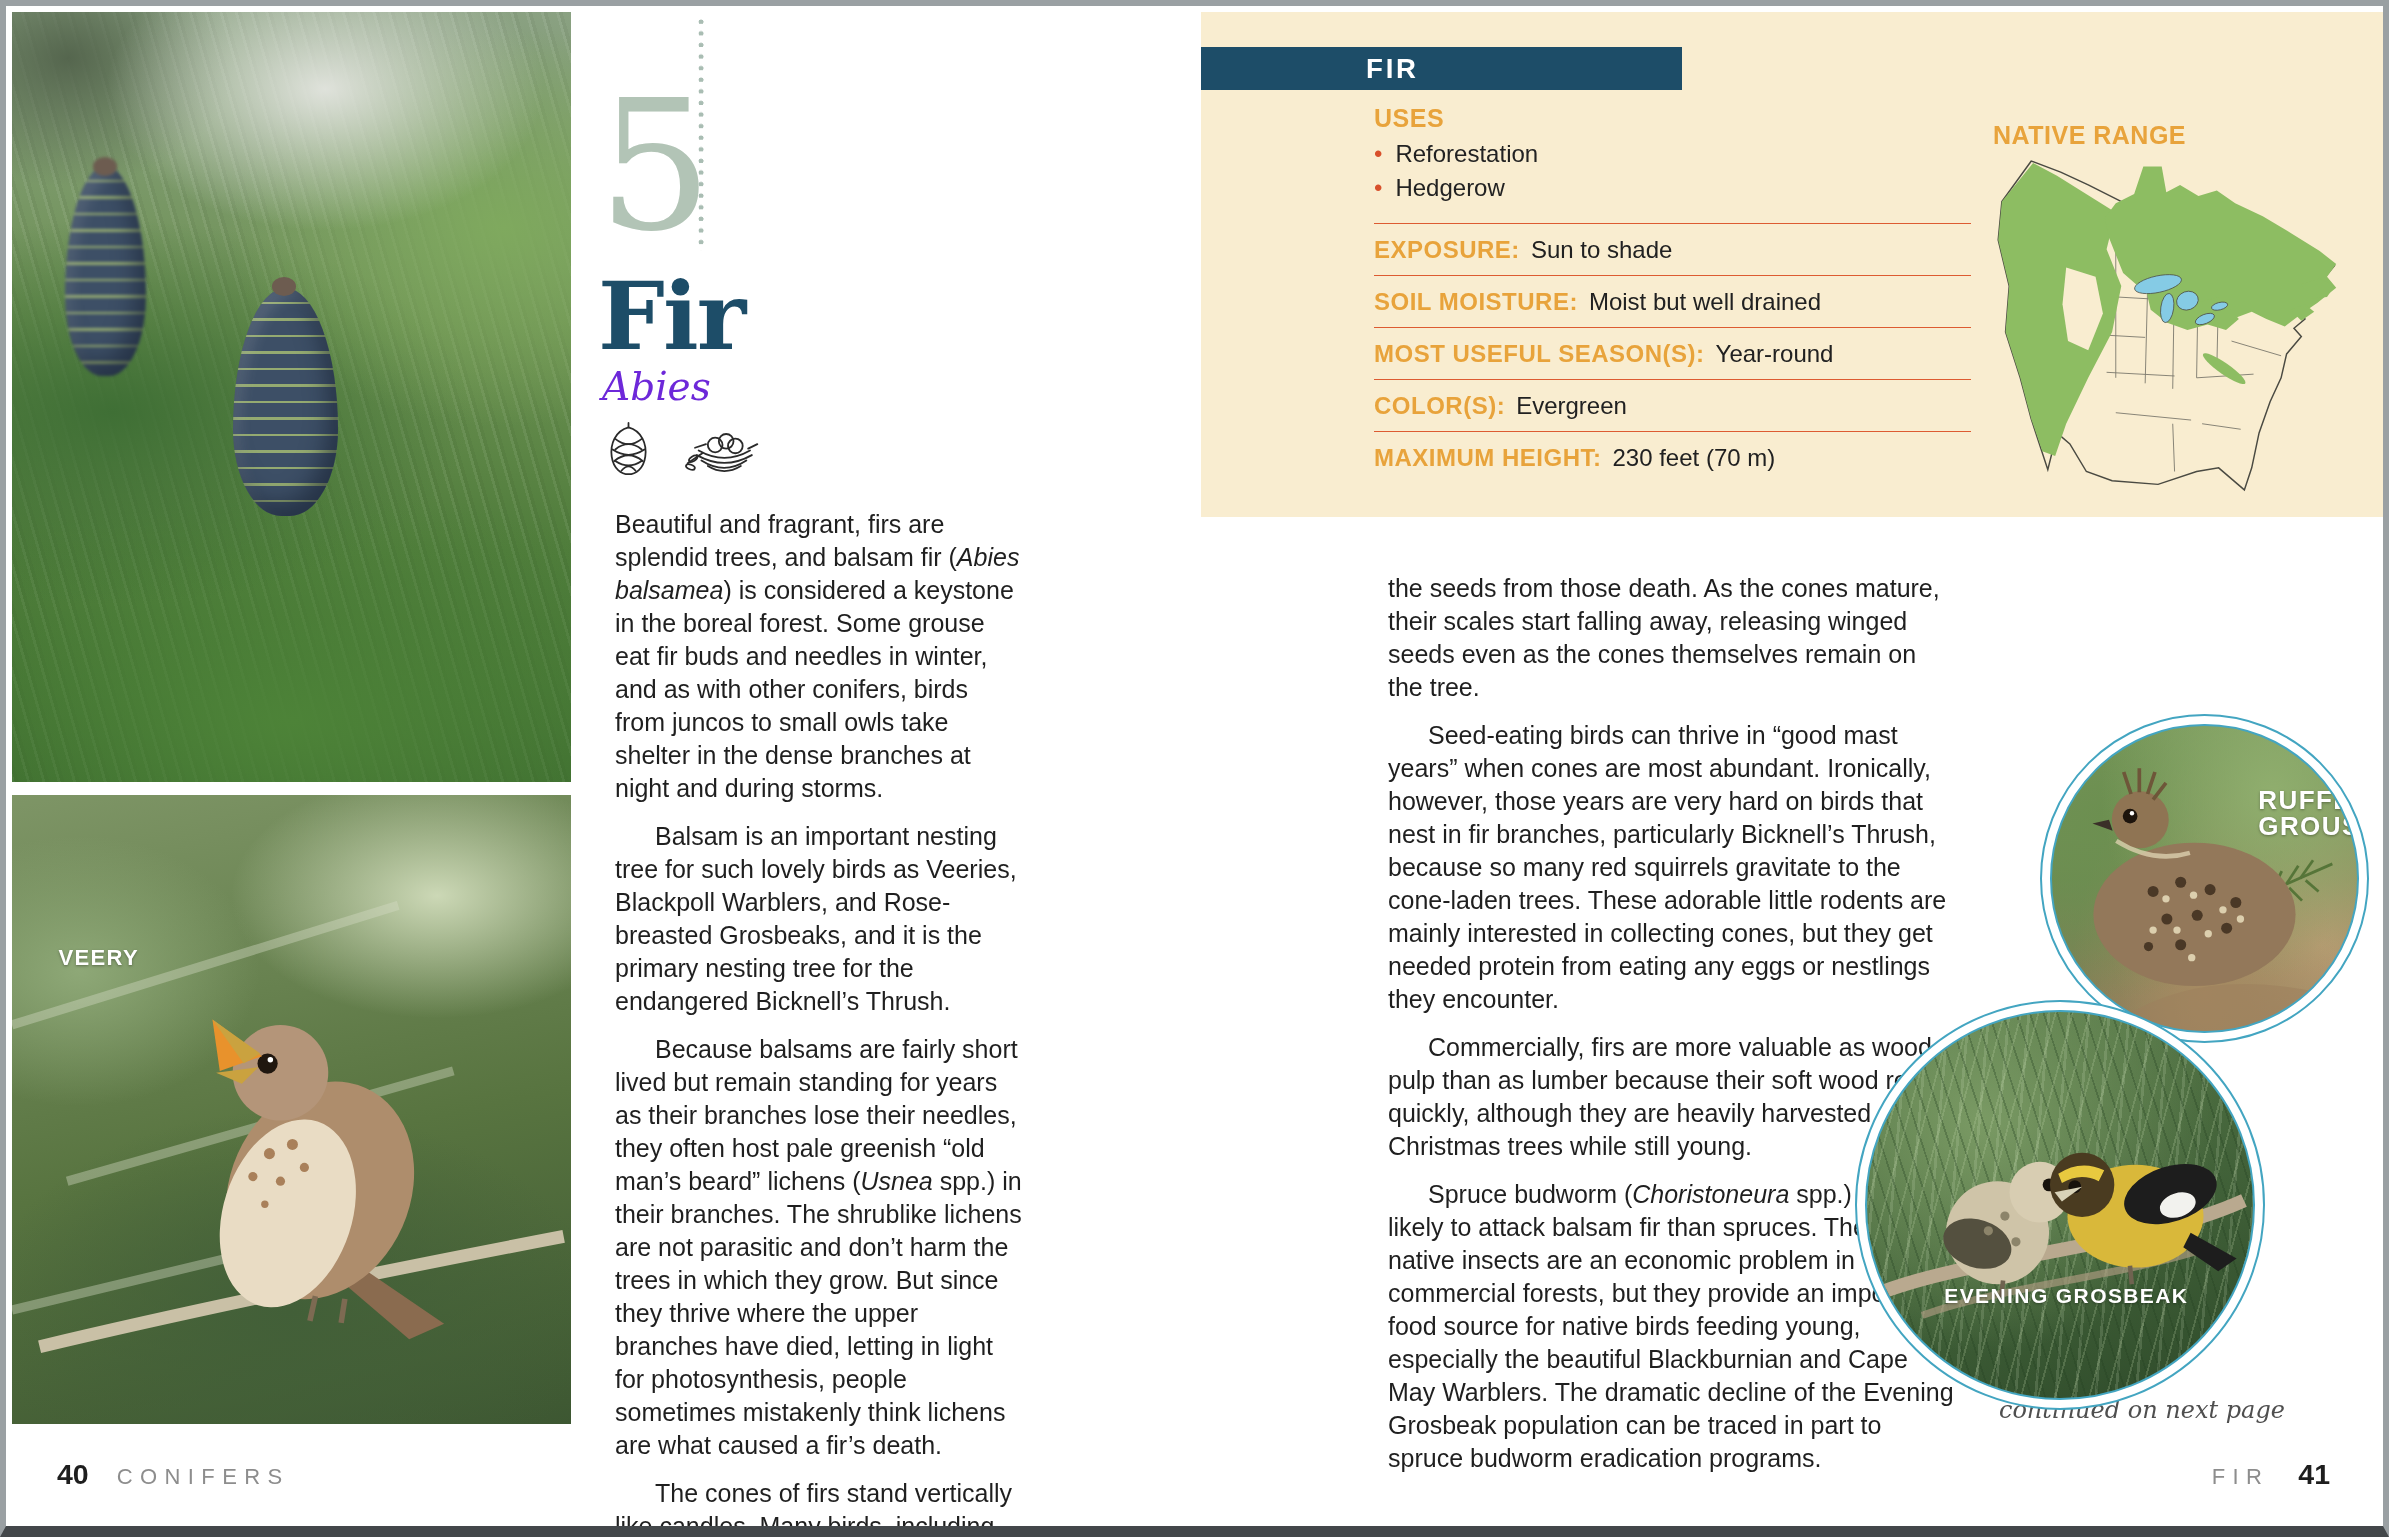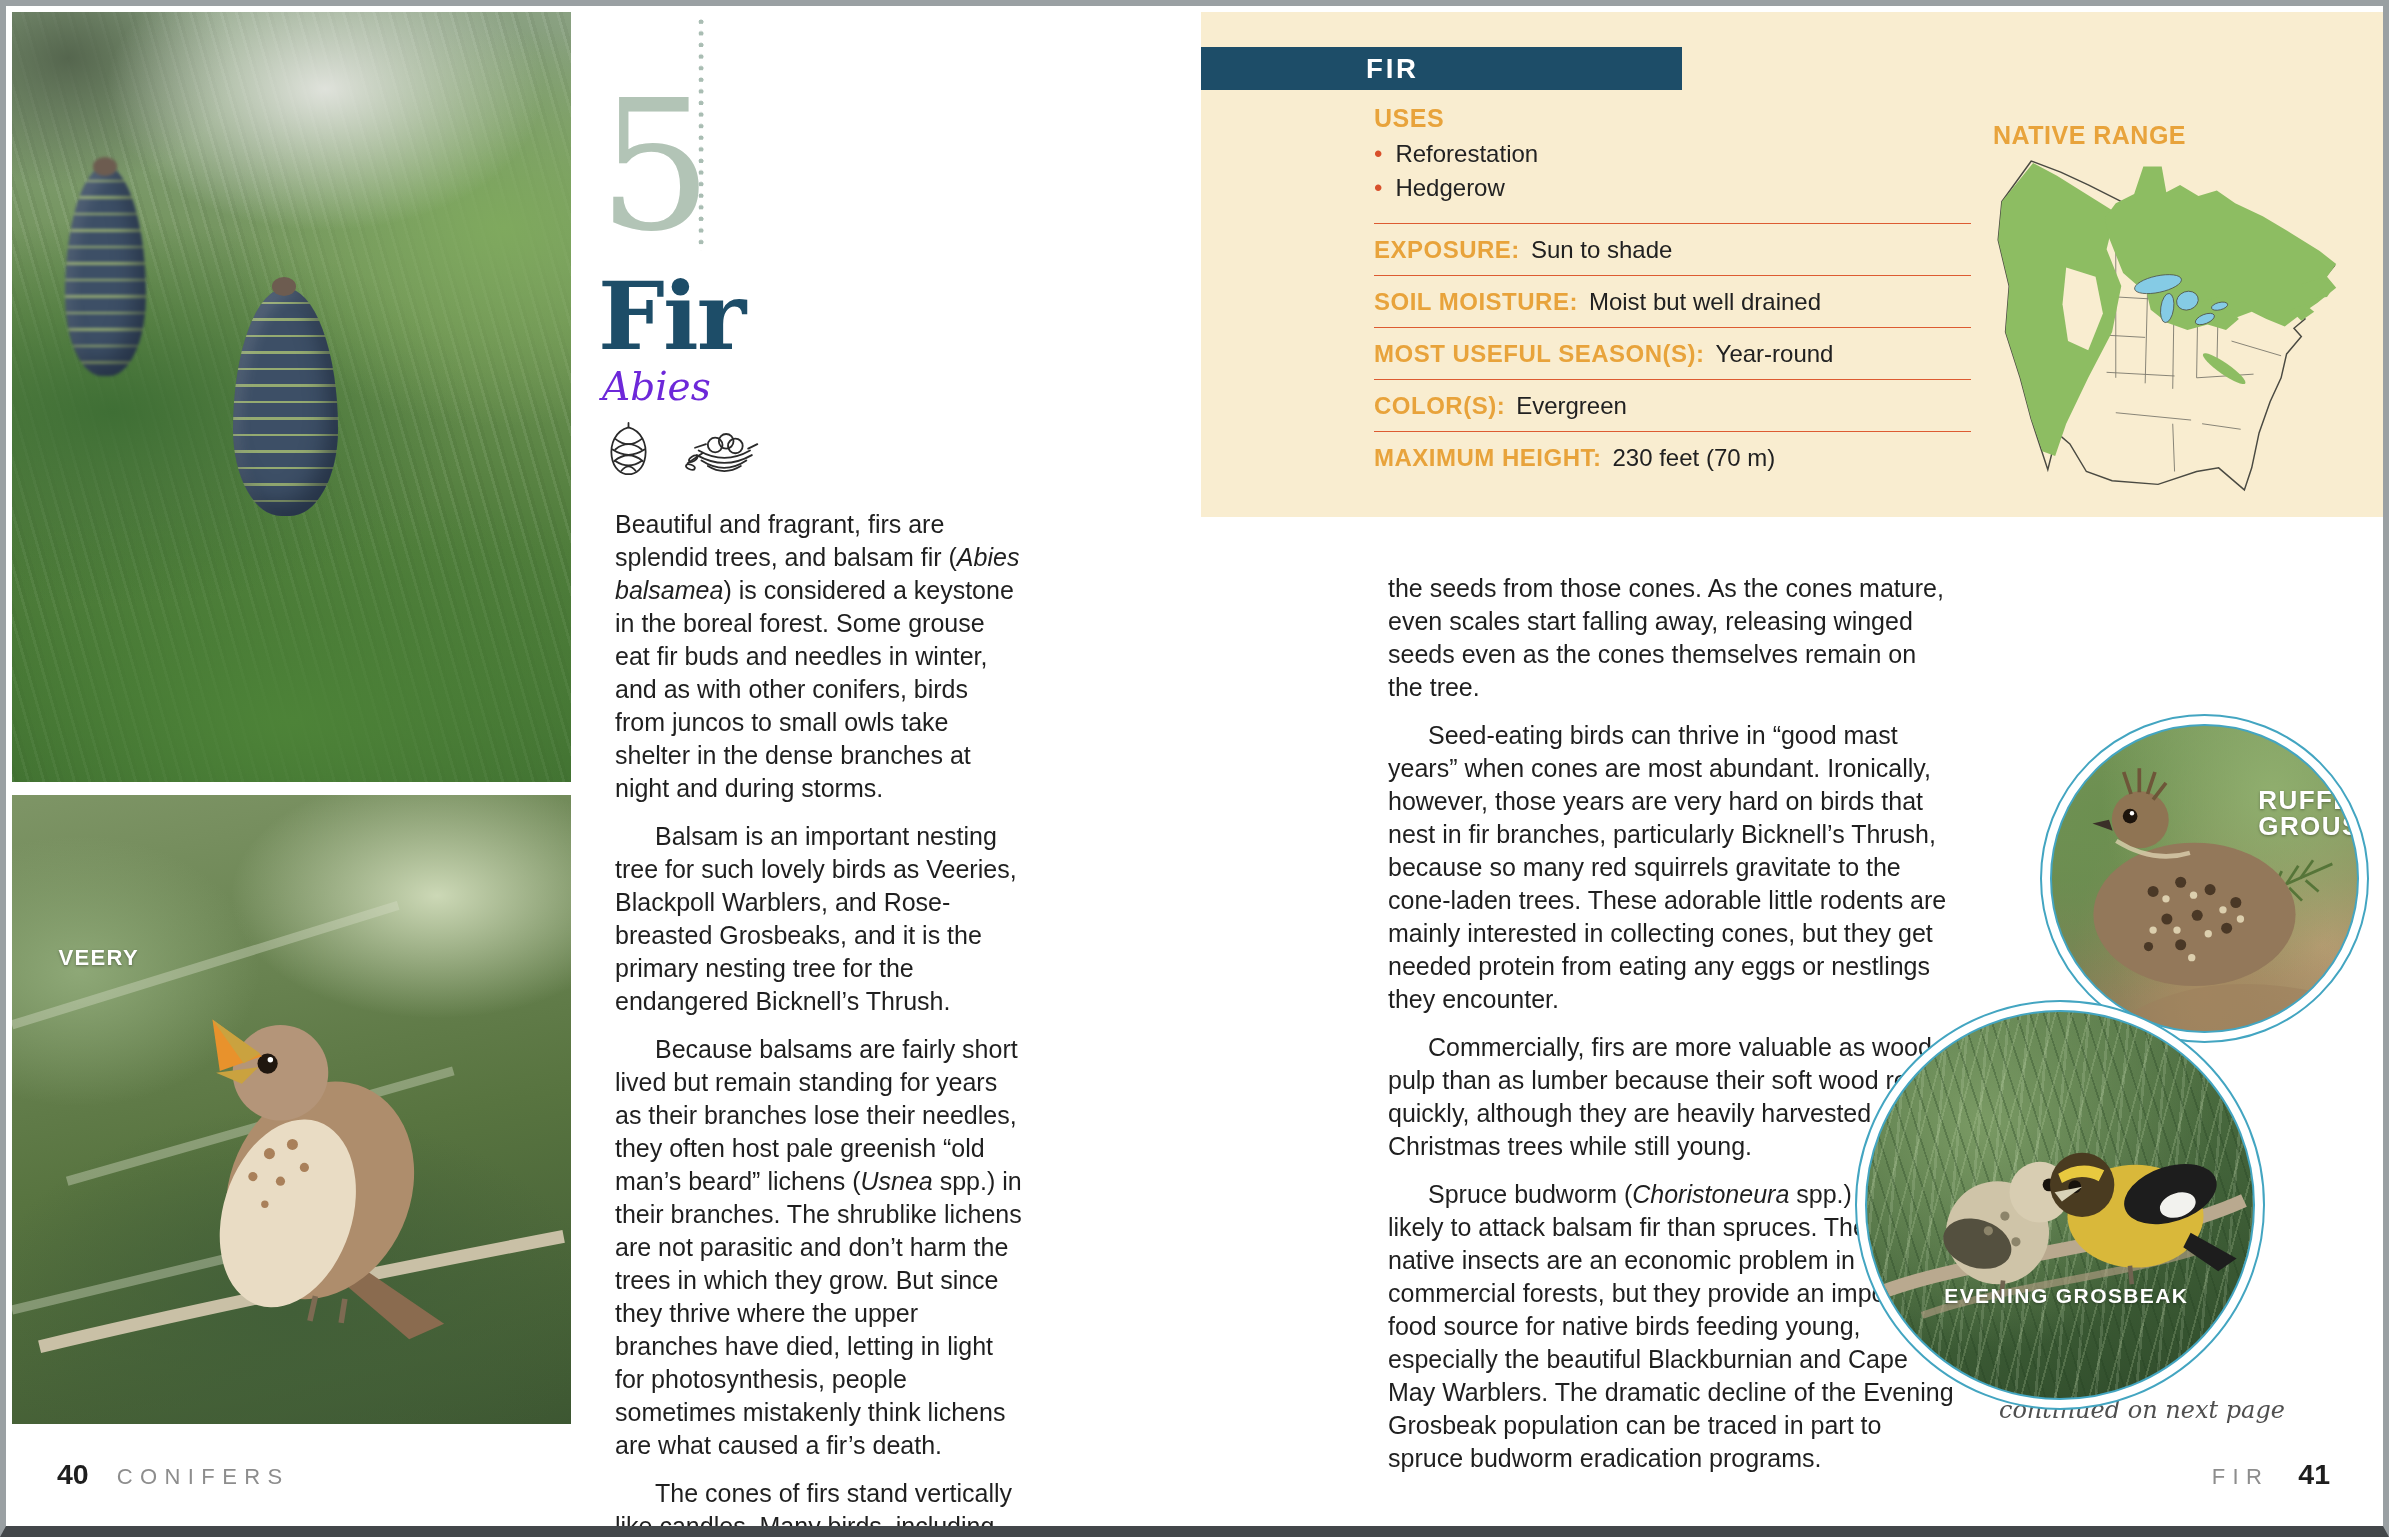--- a/index.html
+++ b/index.html
@@ -263,21 +263,21 @@
         <ellipse cx="196" cy="148" rx="26" ry="9" transform="rotate(-12 196 148)"></ellipse>
         <ellipse cx="206" cy="174" rx="7" ry="16" transform="rotate(8 206 174)"></ellipse>
         <ellipse cx="228" cy="166" rx="12" ry="10" transform="rotate(-20 228 166)"></ellipse>
         <ellipse cx="247" cy="186" rx="11" ry="5" transform="rotate(-22 247 186)"></ellipse>
         <ellipse cx="263" cy="172" rx="9" ry="4" transform="rotate(-14 263 172)"></ellipse>
       </g>
     </svg>
   </div>
 
   <div class="body-col body-right">
-      <p class="para"><span>the seeds from those cones. As the cones mature, even scales start falling away, releasing winged seeds even as the cones themselves remain on the tree.</span></p>
+      <p class="para"><span>the seeds from those death. As the cones mature, their scales start falling away, releasing winged seeds even as the cones themselves remain on the tree.</span></p>
       <p class="para"><span>Seed-eating birds can thrive in “good mast years” when cones are most abundant. Ironically, however, those years are very hard on birds that nest in fir branches, particularly Bicknell’s Thrush, because so many red squirrels gravitate to the cone-laden trees. These adorable little rodents are mainly interested in collecting cones, but they get needed protein from eating any eggs or nestlings they encounter.</span></p>
       <p class="para"><span>Commercially, firs are more valuable as wood pulp than as lumber because their soft wood rots quickly, although they are heavily harvested as Christmas trees while still young.</span></p>
       <p class="para"><span>Spruce budworm (</span><span class="it">Choristoneura</span><span> spp.) is more likely to attack balsam fir than spruces. These native insects are an economic problem in commercial forests, but they provide an important food source for native birds feeding young, especially the beautiful Blackburnian and Cape May Warblers. The dramatic decline of the Evening Grosbeak population can be traced in part to spruce budworm eradication programs.</span></p>
     </div>
 
   <div class="circle-wrap grouse-wrap">
     <div class="circle-photo grouse-photo">
       <svg width="307" height="307" viewBox="0 0 334 334">
         <g stroke="#4f7034" stroke-width="3" opacity=".9">
           <path d="M225,185 L305,150" fill="none"></path>

